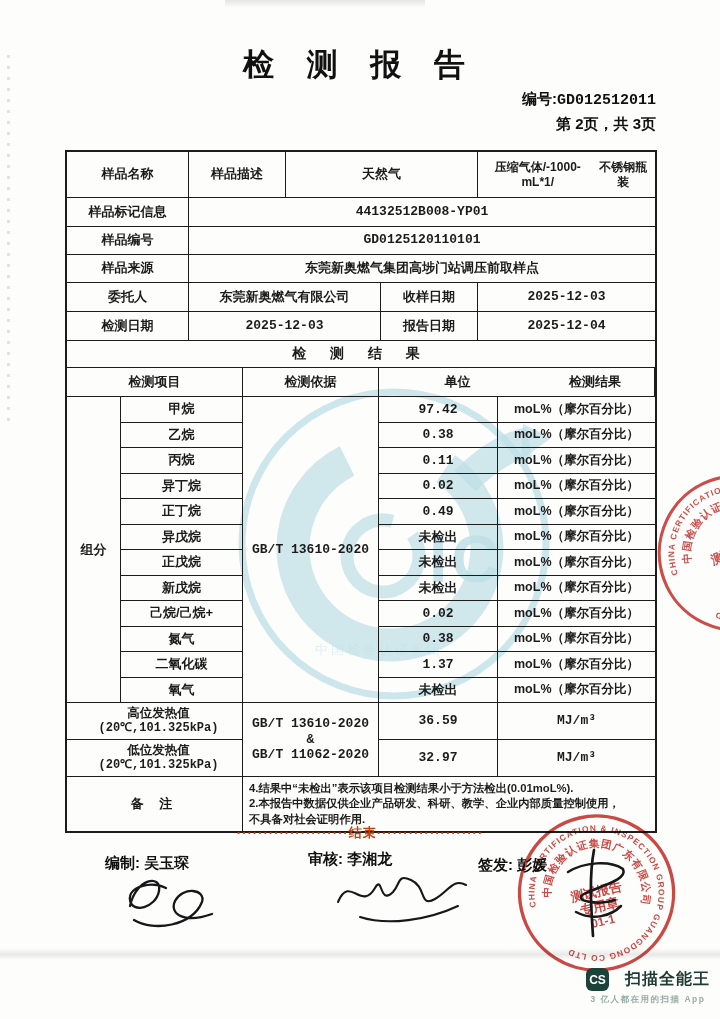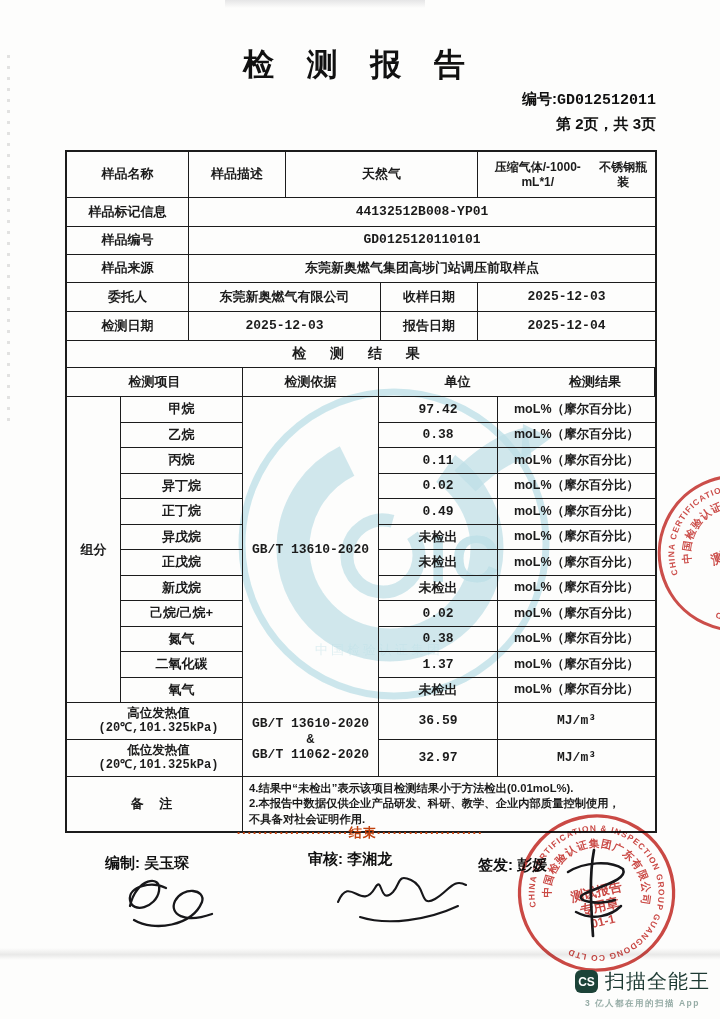--- a/index.html
+++ b/index.html
@@ -87,21 +87,21 @@
 
   .stamp{ position:absolute; z-index:5; mix-blend-mode:multiply; }
   .stamp svg text{ font-family:"Liberation Sans", sans-serif; }
 
   
   .cs-wrap{ position:absolute; right:10px; top:968px; z-index:7; text-align:center; }
   .cs-row{ display:flex; align-items:center; gap:7px; justify-content:center; }
   .cs-badge{ width:23px; height:23px; border-radius:6px; background:#1c4338;
     color:#fff; font-size:12px; font-weight:900; display:flex; align-items:center;
     justify-content:center; letter-spacing:0; }
-  .cs-name{ font-size:20px; font-weight:400; color:#1d3a33; letter-spacing:1px; }
+  .cs-name{ font-size:16px; font-weight:700; color:#1d3a33; letter-spacing:1px;margin-left:9px; }
   .cs-tag{ margin-top:3px; font-size:8.5px; color:#96aca6; letter-spacing:1.5px; font-weight:600; }
 </style>
 </head>
 <body>
 
 <div class="page">
 
   <div class="top-smudge"></div>
   <div class="left-specks"></div>
   <div class="paper-edge"></div>

